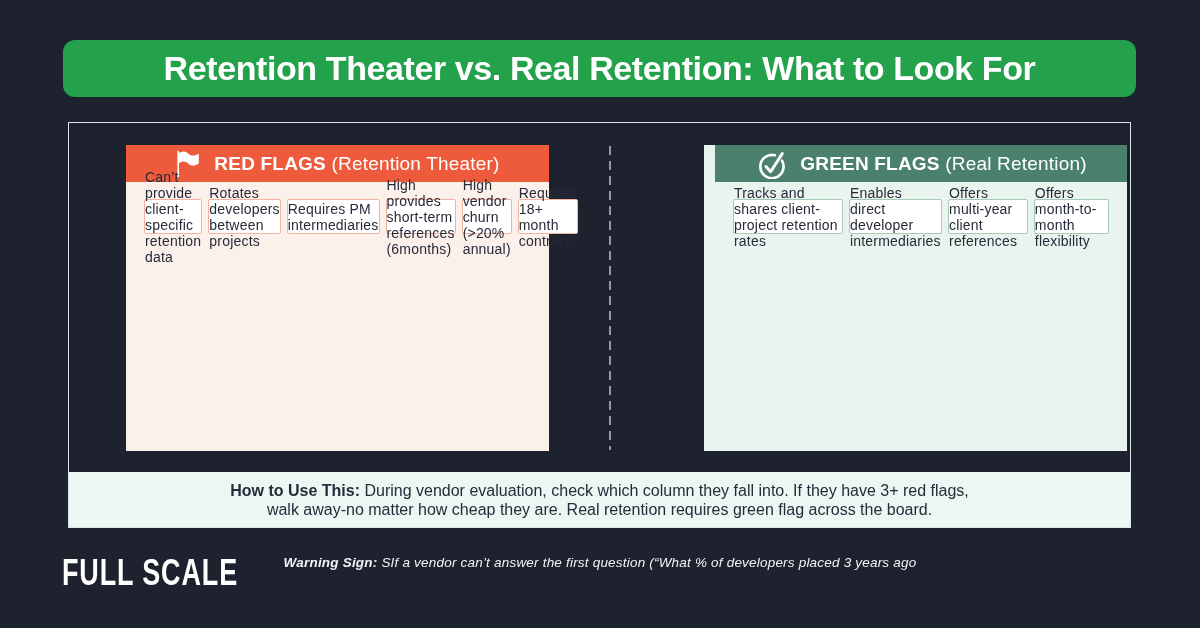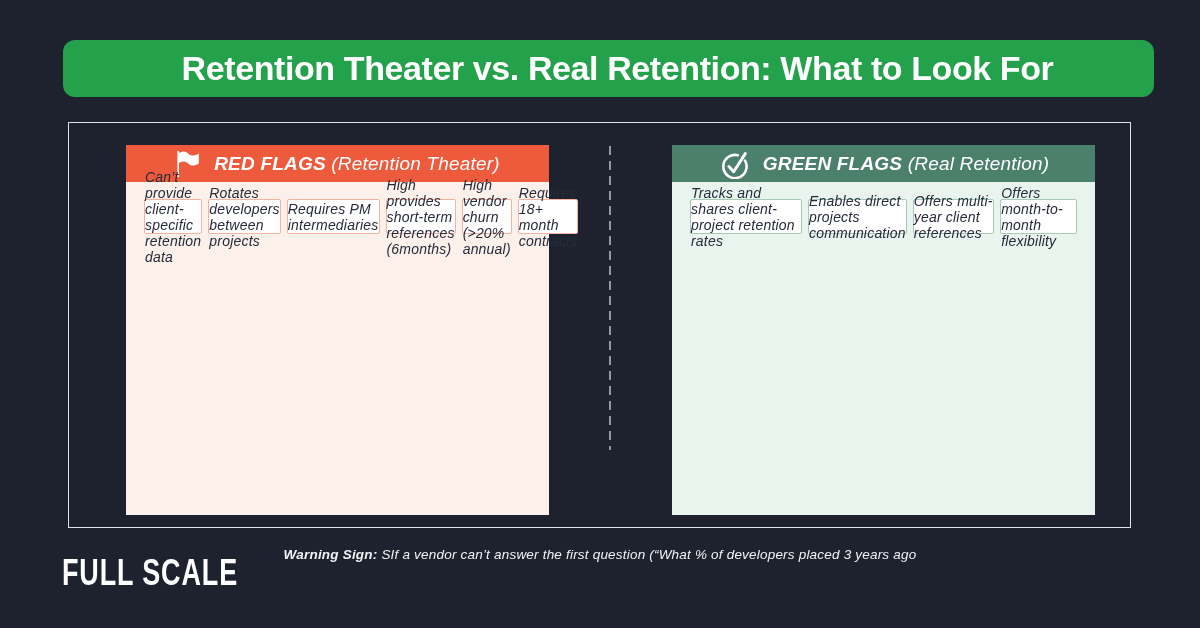--- a/index.html
+++ b/index.html
@@ -4,35 +4,35 @@
 <style>
   html,body{margin:0;padding:0;}
   body{
     width:1200px;height:628px;position:relative;overflow:hidden;
     background:var(--page-bg,#1e222e);
     font-family:"Liberation Sans",sans-serif;
   }
   .banner{
     position:absolute;left:63px;top:40px;width:1073px;height:57px;
     background:var(--banner-green,#23a24b);border-radius:12px;
-    display:flex;align-items:center;justify-content:center;padding-left:18px;
+    display:flex;align-items:center;justify-content:center;
   }
   .banner .title-text{
     color:#fff;font-weight:bold;font-size:34px;letter-spacing:-0.4px;white-space:nowrap;
   }
   .frame{
     position:absolute;left:68px;top:122px;width:1063px;height:406px;
     border:1px solid var(--frame-border,#dce4e8);box-sizing:border-box;
   }
   .col{
-    position:absolute;top:22px;width:423px;height:370px;
-    display:flex;flex-direction:column;box-sizing:border-box;font-style:italic;
+    position:absolute;top:22px;width:423px;height:306px;
+    display:flex;flex-direction:column;box-sizing:border-box;
   }
   .col.red{left:57px;background:var(--red-panel,#fcf0ea);}
-  .col.green{left:603px;background:var(--green-panel,#e9f4ee);}
+  .col.green{left:635px;background:var(--green-panel,#e9f4ee);padding-left:11px;}
   .col-header{
     height:37px;min-height:37px;display:flex;align-items:center;justify-content:center;
     gap:12px;color:#fff;font-size:19px;letter-spacing:0.2px;
   }
   .red .col-header{background:var(--red,#ee5a3c);}
   .green .col-header{background:var(--green,#4b816c);}
   .h-bold{font-weight:bold;}
   .h-rest{font-weight:normal;}
   .col-body{
     flex:1;display:flex;flex-direction:row;gap:6px;padding:17px 18px 0;box-sizing:border-box;
@@ -54,21 +54,21 @@
     display:flex;align-items:center;justify-content:center;text-align:center;
   }
   .band p{margin:0;font-size:16px;line-height:19px;color:var(--ink,#262b3a);}
   .band b{font-weight:bold;}
   .logo{
     position:absolute;left:62px;top:551px;color:#fff;
     font-size:31px;font-weight:bold;letter-spacing:1px;white-space:nowrap;
     transform:scale(0.87,1.22);transform-origin:left top;
   }
   .warning{
-    position:absolute;left:240px;right:240px;top:545px;margin:0;text-align:center;
+    position:absolute;left:240px;right:240px;top:545px;margin:8px;text-align:center;
     color:#f2f3f5;font-size:13.5px;line-height:19.5px;font-style:italic;letter-spacing:0.2px;
   }
   .warning b{font-weight:bold;}
   .icon{display:flex;align-items:center;}
 </style>
 </head>
 <body>
 
 <div class="banner">
   <span class="title-text">Retention Theater vs. Real Retention: What to Look For</span>
@@ -103,24 +103,27 @@
       <span class="icon">
         <svg width="33" height="31" viewBox="0 0 38 36">
           <path d="M 31.2 14.75 A 13.5 13.5 0 1 1 23.0 8.46" fill="none" stroke="#fff" stroke-width="3" stroke-linecap="round"></path>
           <path d="M 12.5 21.5 L 18 27.5 L 31.5 6.5" fill="none" stroke="#fff" stroke-width="3.4" stroke-linecap="round" stroke-linejoin="round"></path>
         </svg>
       </span>
       <span class="h-text"><b class="h-bold">GREEN FLAGS</b><span class="h-rest"> (Real Retention)</span></span>
     </header>
     <div class="col-body">
       <div class="item">Tracks and shares client-project retention rates</div>
-      <div class="item">Enables direct projects communication</div>
+      <div class="item">Enables direct developer intermediaries</div>
       <div class="item">Offers multi-year client references</div>
       <div class="item">Offers month-to-month flexibility</div>
     </div>
   </section>
 
+  <div class="band">
+    <p><b>How to Use This:</b><span> During vendor evaluation, check which column they fall into. If they have 3+ red flags,</span><br><span>walk away-no matter how cheap they are. Real retention requires green flag across the board.</span></p>
+  </div>
 
 </div>
 
 <div class="logo">FULL SCALE</div>
 
 <p class="warning"><b>Warning Sign:</b><span> SIf a vendor can’t answer the first question (“What % of developers placed 3 years ago</span><br></p>
 
 </body></html>

